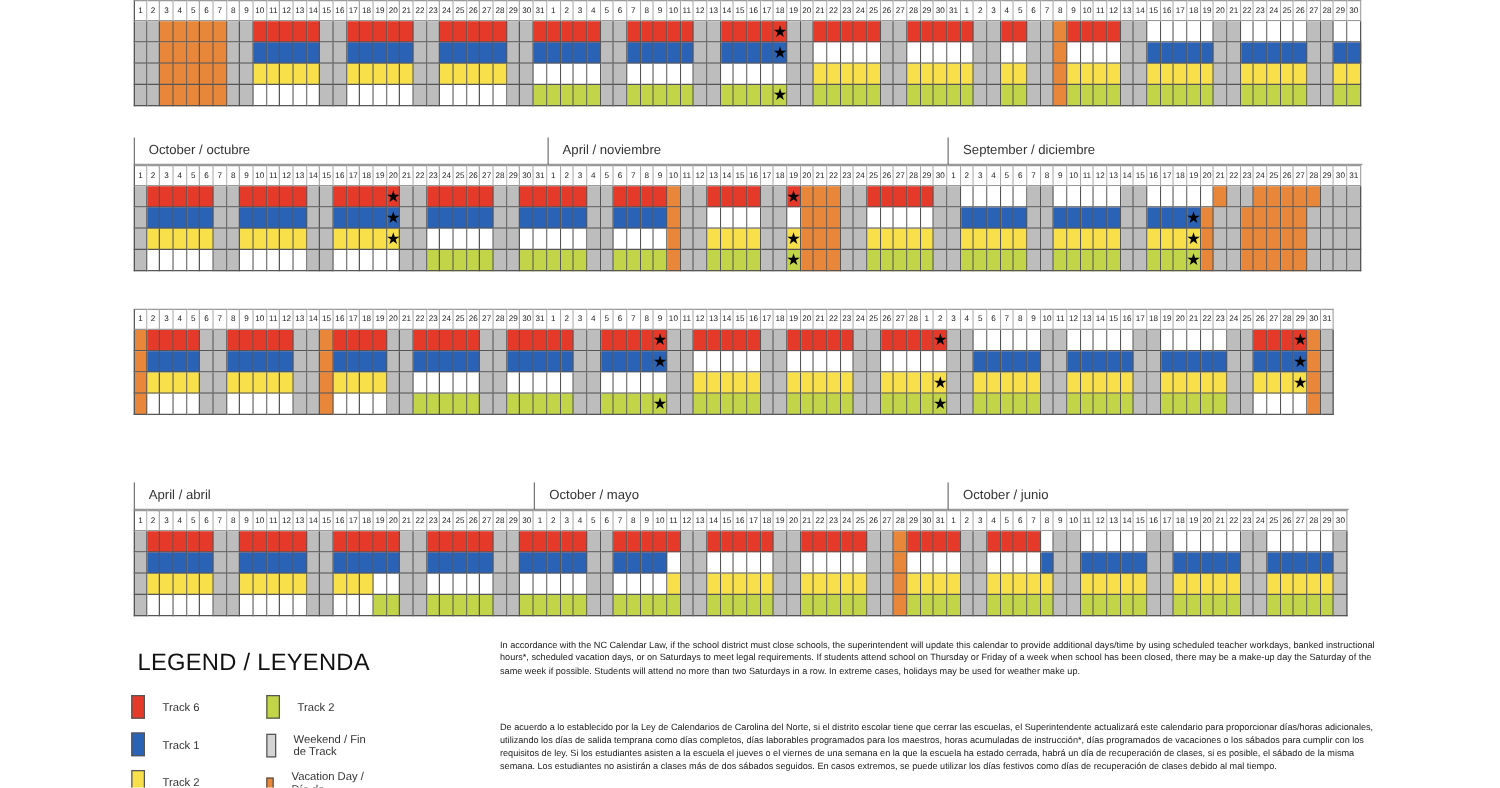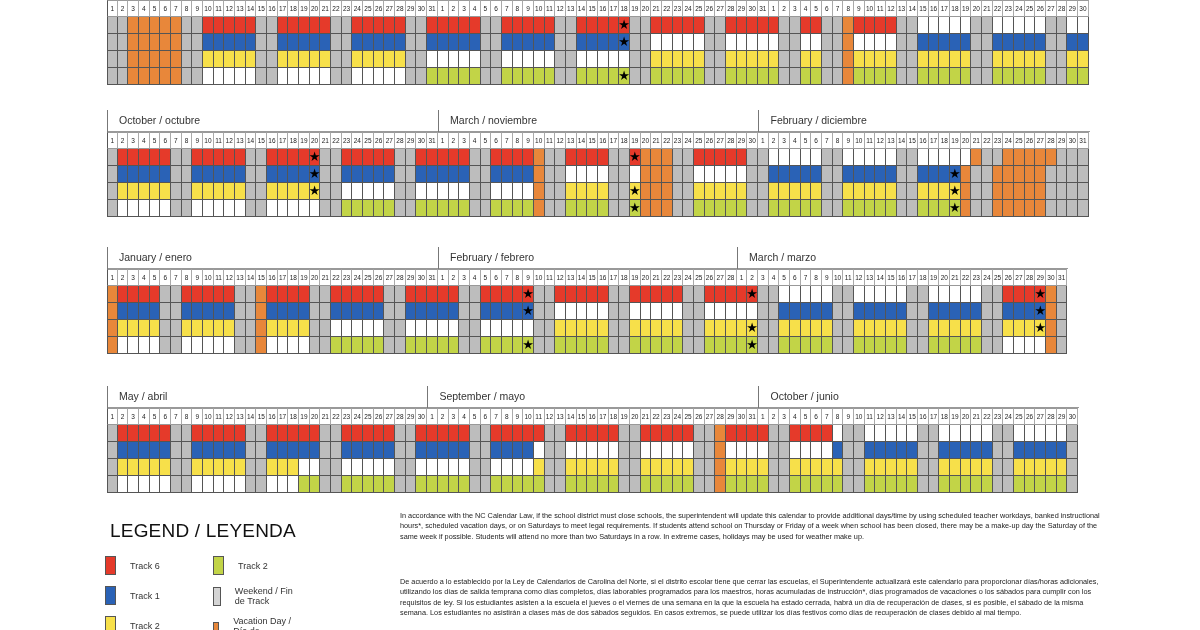--- a/index.html
+++ b/index.html
@@ -511,23 +511,23 @@
         <div class="cell c-G" style="width: 10.68px;"></div>
         <div class="cell c-G" style="width: 10.68px;"></div>
       </div>
     </div>
     <div class="band" style="top: 110px; width: 982.56px;">
       <div class="month-labels">
         <div class="hline"></div>
         <div class="month-sep" style="left: 0px;"></div>
         <div class="month-label" style="left: 12px; text-align: center;">October / octubre</div>
         <div class="month-sep" style="left: 331.08px;"></div>
-        <div class="month-label" style="left: 343.08px;">March / noviembre</div>
+        <div class="month-label" style="left: 343.08px;">April / noviembre</div>
         <div class="month-sep" style="left: 651.48px;"></div>
-        <div class="month-label" style="left: 663.48px;">February / diciembre</div>
+        <div class="month-label" style="left: 663.48px;">September / diciembre</div>
       </div>
       <div class="row days">
         <div class="cell" style="width: 10.68px;">1</div>
         <div class="cell" style="width: 10.68px;">2</div>
         <div class="cell" style="width: 10.68px;">3</div>
         <div class="cell" style="width: 10.68px;">4</div>
         <div class="cell" style="width: 10.68px;">5</div>
         <div class="cell" style="width: 10.68px;">6</div>
         <div class="cell" style="width: 10.68px;">7</div>
         <div class="cell" style="width: 10.68px;">8</div>
@@ -1005,29 +1005,20 @@
         <div class="cell c-O" style="width: 10.68px;"></div>
         <div class="cell c-O" style="width: 10.68px;"></div>
         <div class="cell c-O" style="width: 10.68px;"></div>
         <div class="cell c-S" style="width: 10.68px;"></div>
         <div class="cell c-S" style="width: 10.68px;"></div>
         <div class="cell c-S" style="width: 10.68px;"></div>
         <div class="cell c-S" style="width: 10.68px;"></div>
       </div>
     </div>
     <div class="band" style="top: 247px; width: 961.2px;">
-      <div class="month-labels">
-        <div class="hline"></div>
-        <div class="month-sep" style="left: 0px;"></div>
-        <div class="month-label" style="left: 12px;">January / enero</div>
-        <div class="month-sep" style="left: 331.08px;"></div>
-        <div class="month-label" style="left: 343.08px;">February / febrero</div>
-        <div class="month-sep" style="left: 630.12px;"></div>
-        <div class="month-label" style="left: 642.12px;">March / marzo</div>
-      </div>
       <div class="row days">
         <div class="cell" style="width: 10.68px;">1</div>
         <div class="cell" style="width: 10.68px;">2</div>
         <div class="cell" style="width: 10.68px;">3</div>
         <div class="cell" style="width: 10.68px;">4</div>
         <div class="cell" style="width: 10.68px;">5</div>
         <div class="cell" style="width: 10.68px;">6</div>
         <div class="cell" style="width: 10.68px;">7</div>
         <div class="cell" style="width: 10.68px;">8</div>
         <div class="cell" style="width: 10.68px;">9</div>
@@ -1497,23 +1488,23 @@
         <div class="cell c-W" style="width: 10.68px;"></div>
         <div class="cell c-W" style="width: 10.68px;"></div>
         <div class="cell c-O" style="width: 10.68px;"></div>
         <div class="cell c-S" style="width: 10.68px;"></div>
       </div>
     </div>
     <div class="band" style="top: 386px; width: 971.88px;">
       <div class="month-labels">
         <div class="hline"></div>
         <div class="month-sep" style="left: 0px;"></div>
-        <div class="month-label" style="left: 12px;">May / abril</div>
+        <div class="month-label" style="left: 12px;">April / abril</div>
         <div class="month-sep" style="left: 320.4px;"></div>
-        <div class="month-label" style="left: 332.4px;">September / mayo</div>
+        <div class="month-label" style="left: 332.4px;">October / mayo</div>
         <div class="month-sep" style="left: 651.48px;"></div>
         <div class="month-label" style="left: 663.48px;">October / junio</div>
       </div>
       <div class="row days">
         <div class="cell" style="width: 10.68px;">1</div>
         <div class="cell" style="width: 10.68px;">2</div>
         <div class="cell" style="width: 10.68px;">3</div>
         <div class="cell" style="width: 10.68px;">4</div>
         <div class="cell" style="width: 10.68px;">5</div>
         <div class="cell" style="width: 10.68px;">6</div>

